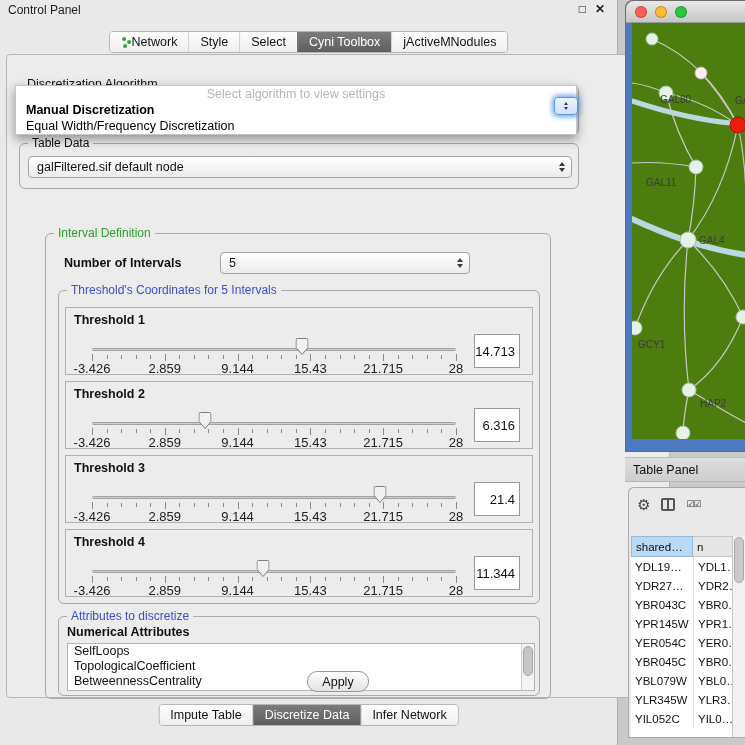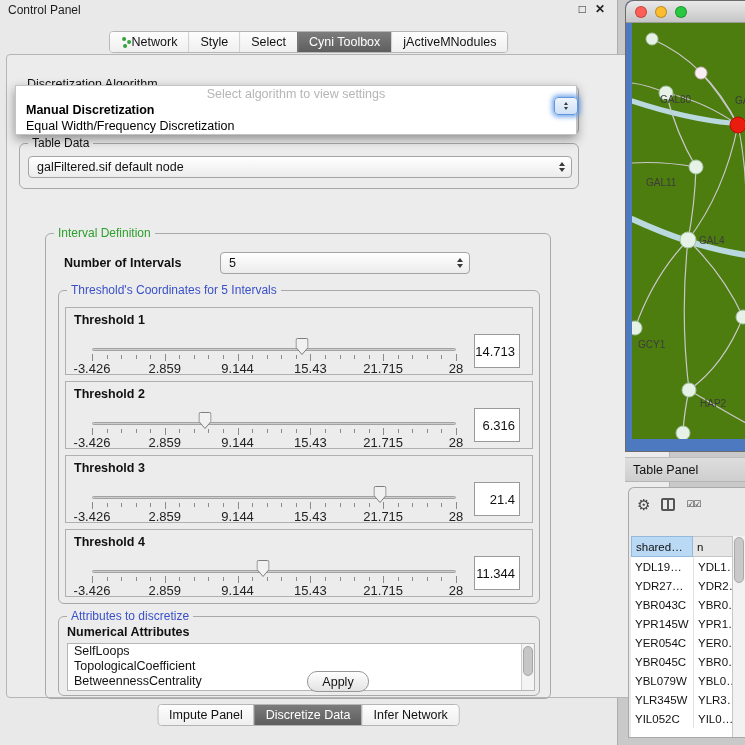--- a/index.html
+++ b/index.html
@@ -369,21 +369,21 @@
           <i class="arrow-up"></i>
           <i class="arrow-down"></i>
         </div>
     <div class="popup-item bold">Manual Discretization</div>
         <div class="popup-item">Equal Width/Frequency Discretization</div>
       </div>
   </div>
 
   <div class="tab-strip bottom">
       <div class="seg">
-        <span>Impute Panel</span>
+        <span>Impute Table</span>
       </div>
       <div class="seg selected">
         <span>Discretize Data</span>
       </div>
       <div class="seg">
         <span>Infer Network</span>
       </div>
     </div>
 </div>
 

